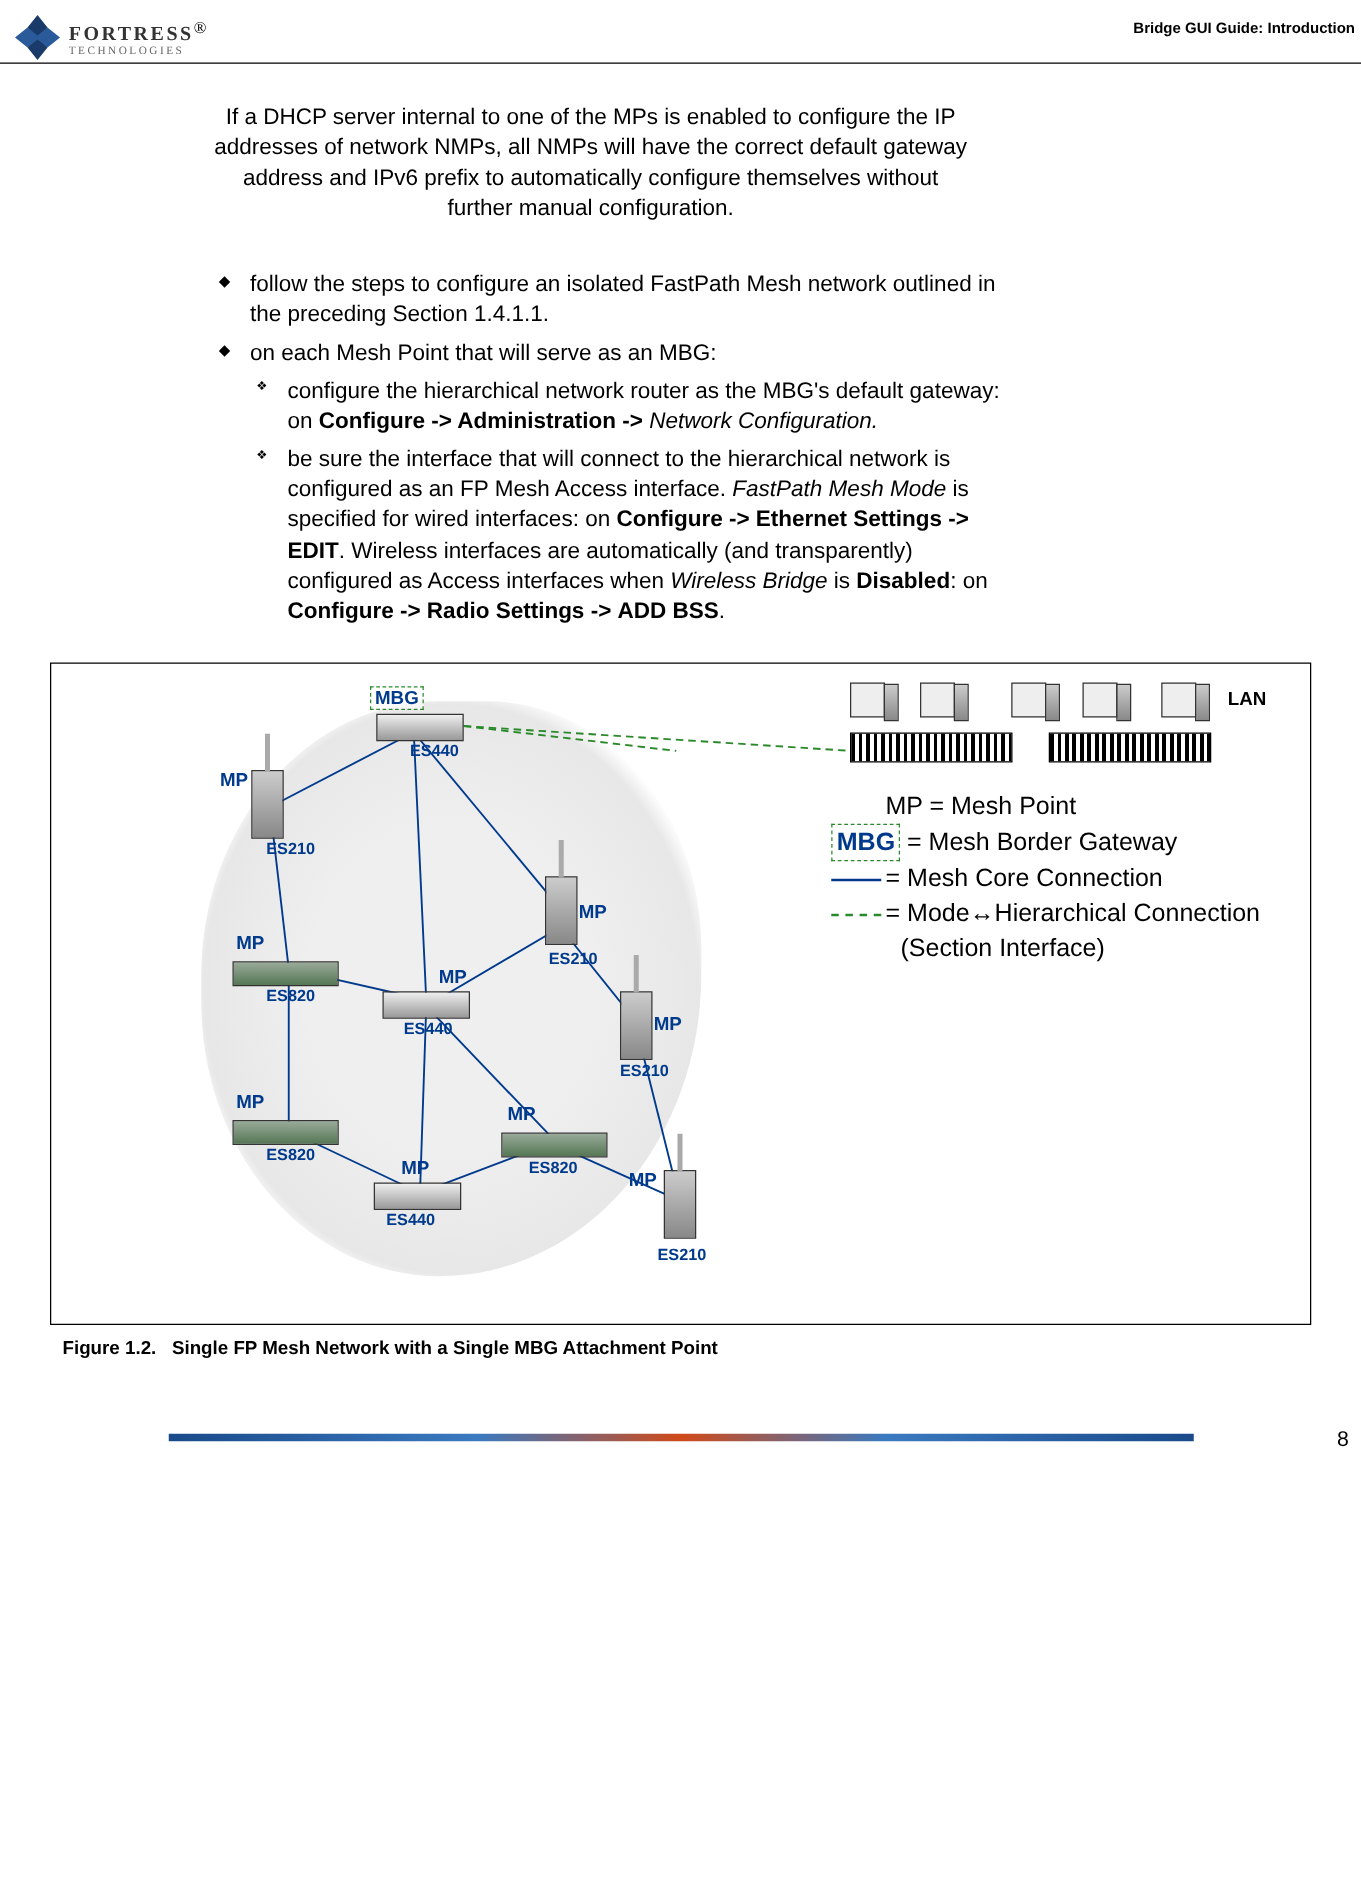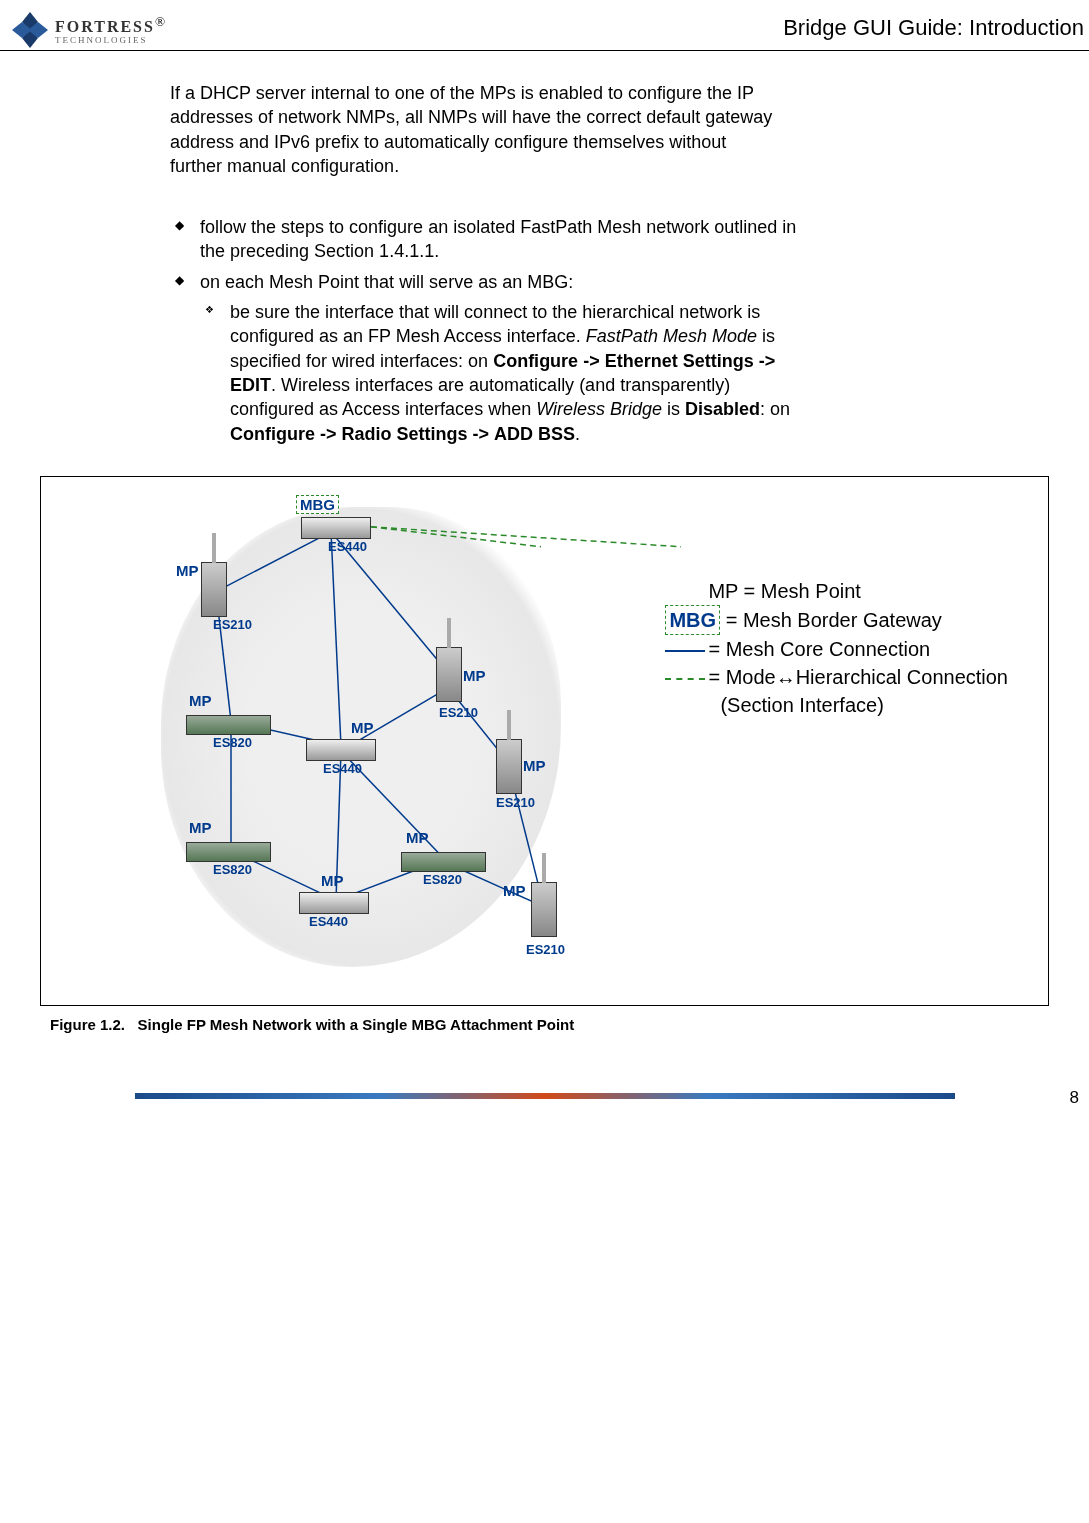--- a/index.html
+++ b/index.html
@@ -40,32 +40,34 @@
       font-weight: bold;
       letter-spacing: 2px;
       color: #333;
     }
     .logo-sub {
       font-size: 9px;
       letter-spacing: 2px;
       color: #666;
     }
     .header-right {
-      font-size: 22px;
+      font-size: 12px;
       padding-right: 5px;
       padding-top: 5px;
+      font-weight: bold;
     }
     .content {
       padding: 0 40px 0 170px;
       font-size: 18px;
       line-height: 1.35;
     }
     .para {
       margin-bottom: 14px;
       max-width: 605px;
+      text-align: center;
     }
     ul.bullet {
       list-style: none;
       margin-bottom: 10px;
       margin-top: 37px;
     }
     ul.bullet > li {
       position: relative;
       padding-left: 30px;
       margin-bottom: 6px;
@@ -277,20 +279,23 @@
   <div class="header-right">Bridge GUI Guide: Introduction</div>
 </div>
 
 <div class="content">
   <p class="para">If a DHCP server internal to one of the MPs is enabled to configure the IP addresses of network NMPs, all NMPs will have the correct default gateway address and IPv6 prefix to automatically configure themselves without further manual configuration.</p>
   <ul class="bullet">
     <li>follow the steps to configure an isolated FastPath Mesh network outlined in the preceding Section 1.4.1.1.</li>
     <li>
       <span>on each Mesh Point that will serve as an MBG:</span>
       <ul class="sub-bullet">
+        <li>
+          <span>configure the hierarchical network router as the MBG's default gateway: on </span><span class="bold">Configure -&gt; Administration -&gt; </span><span class="italic">Network Configuration.</span>
+        </li>
         <li>
           <span>be sure the interface that will connect to the hierarchical network is configured as an FP Mesh Access interface. </span><span class="italic">FastPath Mesh Mode</span><span> is specified for wired interfaces: on </span><span class="bold">Configure -&gt; Ethernet Settings -&gt; </span><span class="bold smallcaps">EDIT</span><span>. Wireless interfaces are automatically (and transparently) configured as Access interfaces when </span><span class="italic">Wireless Bridge</span><span> is </span><span class="bold">Disabled</span><span>: on </span><span class="bold">Configure -&gt; Radio Settings -&gt; </span><span class="bold smallcaps">ADD BSS</span><span>.</span>
         </li>
       </ul>
     </li>
   </ul>
 </div>
 
 <div class="figure">
   <div class="cloud"></div>
@@ -347,20 +352,37 @@
   <div class="es-label" style="left:268px; top:437px;">ES440</div>
 
   <div class="device-wide" style="left:360px; top:375px;"></div>
   <div class="mp-label" style="left:365px; top:352px;">MP</div>
   <div class="es-label" style="left:382px; top:395px;">ES820</div>
 
   <div class="device-tall" style="left:490px; top:405px;"></div>
   <div class="mp-label" style="left:462px; top:405px;">MP</div>
   <div class="es-label" style="left:485px; top:465px;">ES210</div>
 
+  <div class="lan-group">
+    <div style="white-space:nowrap;">
+      <span class="pc"></span>
+      <span class="pc" style="margin-left:18px;"></span>
+      <span style="display:inline-block; width:30px;"></span>
+      <span class="pc"></span>
+      <span class="pc" style="margin-left:18px;"></span>
+      <span style="display:inline-block; width:20px;"></span>
+      <span class="pc"></span>
+      <span class="fig-label" style="position:relative; left:15px; top:5px;">LAN</span>
+    </div>
+    <div style="margin-top:4px;">
+      <span class="switch"></span>
+      <span style="display:inline-block; width:20px;"></span>
+      <span class="switch"></span>
+    </div>
+  </div>
 
   <div class="legend">
     <div class="legend-line" style="padding-left:43px;">MP = Mesh Point</div>
     <div class="legend-line"><span class="mbg-box">MBG</span> <span>= Mesh Border Gateway</span></div>
     <div class="legend-line"><span class="legend-solid"></span><span>= Mesh Core Connection</span></div>
     <div class="legend-line"><span class="legend-dash"></span><span>= Mode↔Hierarchical Connection</span></div>
     <div class="legend-line" style="padding-left:55px;">(Section Interface)</div>
   </div>
 </div>
 

